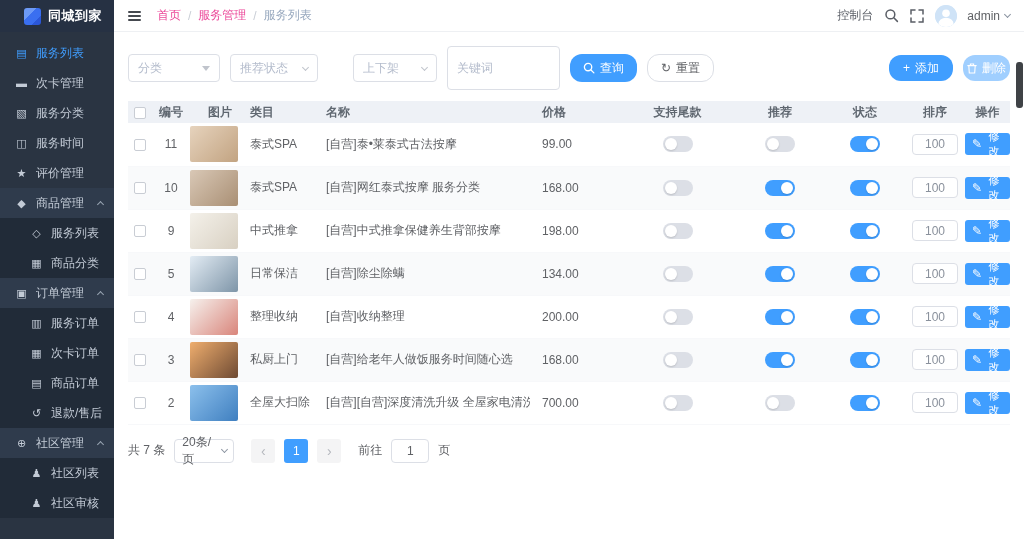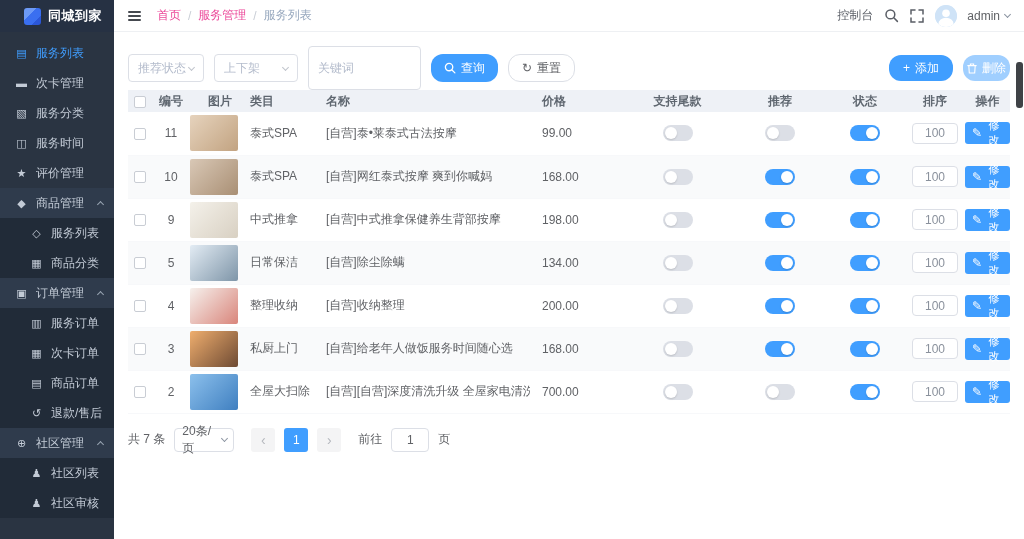--- a/index.html
+++ b/index.html
@@ -36,32 +36,32 @@
   .tb-spacer { flex:1; }
   .console-label { color:#5a5e66; cursor:pointer; }
   .tb-icon { width:16px; height:16px; display:flex; align-items:center; justify-content:center; cursor:pointer; }
   .avatar { width:22px; height:22px; border-radius:50%; overflow:hidden; background:#cfe3f7; cursor:pointer; }
   .admin-wrap { display:flex; align-items:center; gap:5px; cursor:pointer; }
   .chev-down { width:5px; height:5px; border-right:1px solid #8a93a0; border-bottom:1px solid #8a93a0; transform:rotate(45deg); margin-top:-3px; }
   
   .content { padding:14px; }
   .filter-row { display:flex; align-items:center; gap:10px; }
   .sel { height:28px; border:1px solid #dcdfe6; border-radius:4px; background:#fff; display:flex; align-items:center; justify-content:space-between; padding:0 9px; color:#b4bccc; cursor:pointer; }
-  .sel.w1 { width:92px; } .sel.w2 { width:76px; } .sel.w3 { width:84px; }
+  .sel.w1 { width:92px; } .sel.w2 { width:88px; } .sel.w3 { width:84px;margin-left:25px; }
   .caret-filled { width:0; height:0; border:4px solid transparent; border-top:5px solid #c0c4cc; margin-top:5px; }
   .sel .chev-down { border-color:#c0c4cc; margin-top:-2px; }
   .inp { width:113px; height:44px; border:1px solid #dcdfe6; border-radius:4px; padding:0 9px; display:flex; align-items:center; color:#b4bccc; background:#fff; }
   .btn { height:28px; border-radius:12px; font-size:12px; display:inline-flex; align-items:center; gap:5px; cursor:pointer; border:none; padding:0 13px; }
   .btn-primary { background:#409eff; color:#fff; }
   .btn-plain { background:#fff; border:1px solid #dcdfe6; color:#606266; }
   .btn-add { height:26px; background:#409eff; color:#fff; padding:0 14px; }
   .btn-del { height:26px; background:#a0cfff; color:#fff; padding:0 4px; }
   .glyph { font-size:12px; line-height:1; }
   
-  .table-wrap { }
+  .table-wrap { margin-top:11px; }
   table { border-collapse:collapse; table-layout:fixed; width:882px; }
   th { height:22px; background:#eef1f6; font-weight:bold; color:#5f6770; font-size:12px; }
   td { height:43px; font-size:12px; color:#606266; border-bottom:1px solid #f7f8fa; }
   tbody tr:nth-child(even) { background:#f9fafb; }
   th:nth-child(1),td:nth-child(1),th:nth-child(2),td:nth-child(2),th:nth-child(3) { text-align:center; }
   th:nth-child(n+7),td:nth-child(n+7) { text-align:center; }
   th:nth-child(4),td:nth-child(4),th:nth-child(5),td:nth-child(5) { text-align:left; }
   th:nth-child(6),td:nth-child(6) { text-align:left; padding-left:12px; }
   .cb { width:12px; height:12px; border:1px solid #c9cdd4; border-radius:2px; background:#fff; display:inline-block; vertical-align:middle; cursor:pointer; }
   .thumb { width:48px; height:36px; border-radius:2px; display:block; }
@@ -201,20 +201,24 @@
     </span>
     <span class="admin-wrap">
       <span>admin</span>
       <span class="chev-down"></span>
     </span>
   </header>
 
   <div class="content">
 
     <div class="filter-row">
+      <div class="sel w1">
+        <span>分类</span>
+        <span class="caret-filled"></span>
+      </div>
       <div class="sel w2">
         <span>推荐状态</span>
         <span class="chev-down"></span>
       </div>
       <div class="sel w3">
         <span>上下架</span>
         <span class="chev-down"></span>
       </div>
       <div class="inp">
         <span>关键词</span>
@@ -294,21 +298,21 @@
                   <span>修改</span>
                 </button></td>
             </tr>
             <tr>
               <td><span class="cb"></span></td>
               <td>10</td>
               <td>
                 <div class="thumb" style="background: linear-gradient(135deg, rgb(217, 200, 182), rgb(169, 143, 116));"></div>
               </td>
               <td>泰式SPA</td>
-              <td class="name-cell">[自营]网红泰式按摩 爽到你喊妈</td>
+              <td class="name-cell">[自营]网红泰式按摩 服务分类</td>
               <td>168.00</td>
               <td><span class="switch"></span></td>
               <td><span class="switch on"></span></td>
               <td><span class="switch on"></span></td>
               <td><span class="sort-input">100</span></td>
               <td><button class="edit-btn">
                   <span class="glyph">✎</span>
                   <span>修改</span>
                 </button></td>
             </tr>

